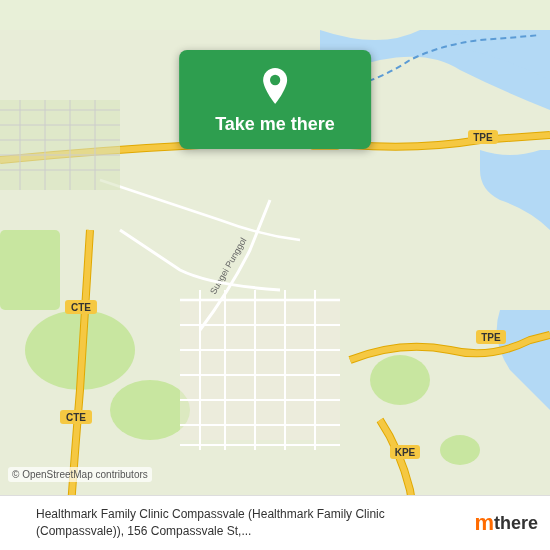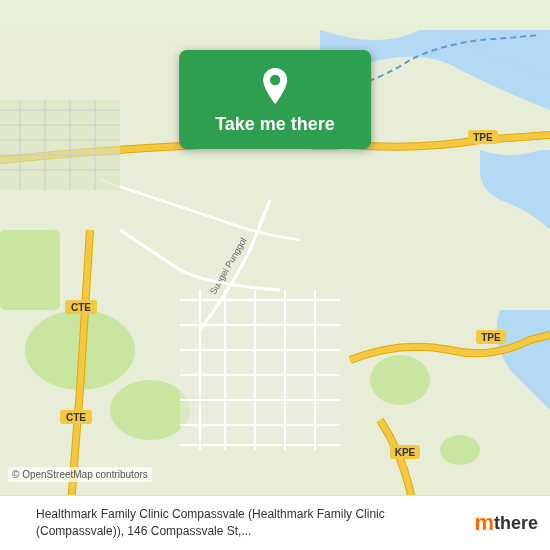--- a/index.html
+++ b/index.html
@@ -223,19 +223,19 @@
       </svg>
       <span>Take me there</span>
     </button>
   </div>
 
   <div id="osm-attribution">
     <span>© OpenStreetMap contributors</span>
   </div>
 
   <div id="bottom-bar">
-    <div id="bottom-bar-text">Healthmark Family Clinic Compassvale (Healthmark Family Clinic (Compassvale)), 146 Compassvale St,...</div>
+    <div id="bottom-bar-text">Healthmark Family Clinic Compassvale (Healthmark Family Clinic (Compassvale)), 156 Compassvale St,...</div>
     <div id="moovit-logo">
       <span class="moovit-m">m</span>
       <span class="moovit-rest">there</span>
     </div>
   </div>
 </div>
 
 </body></html>

